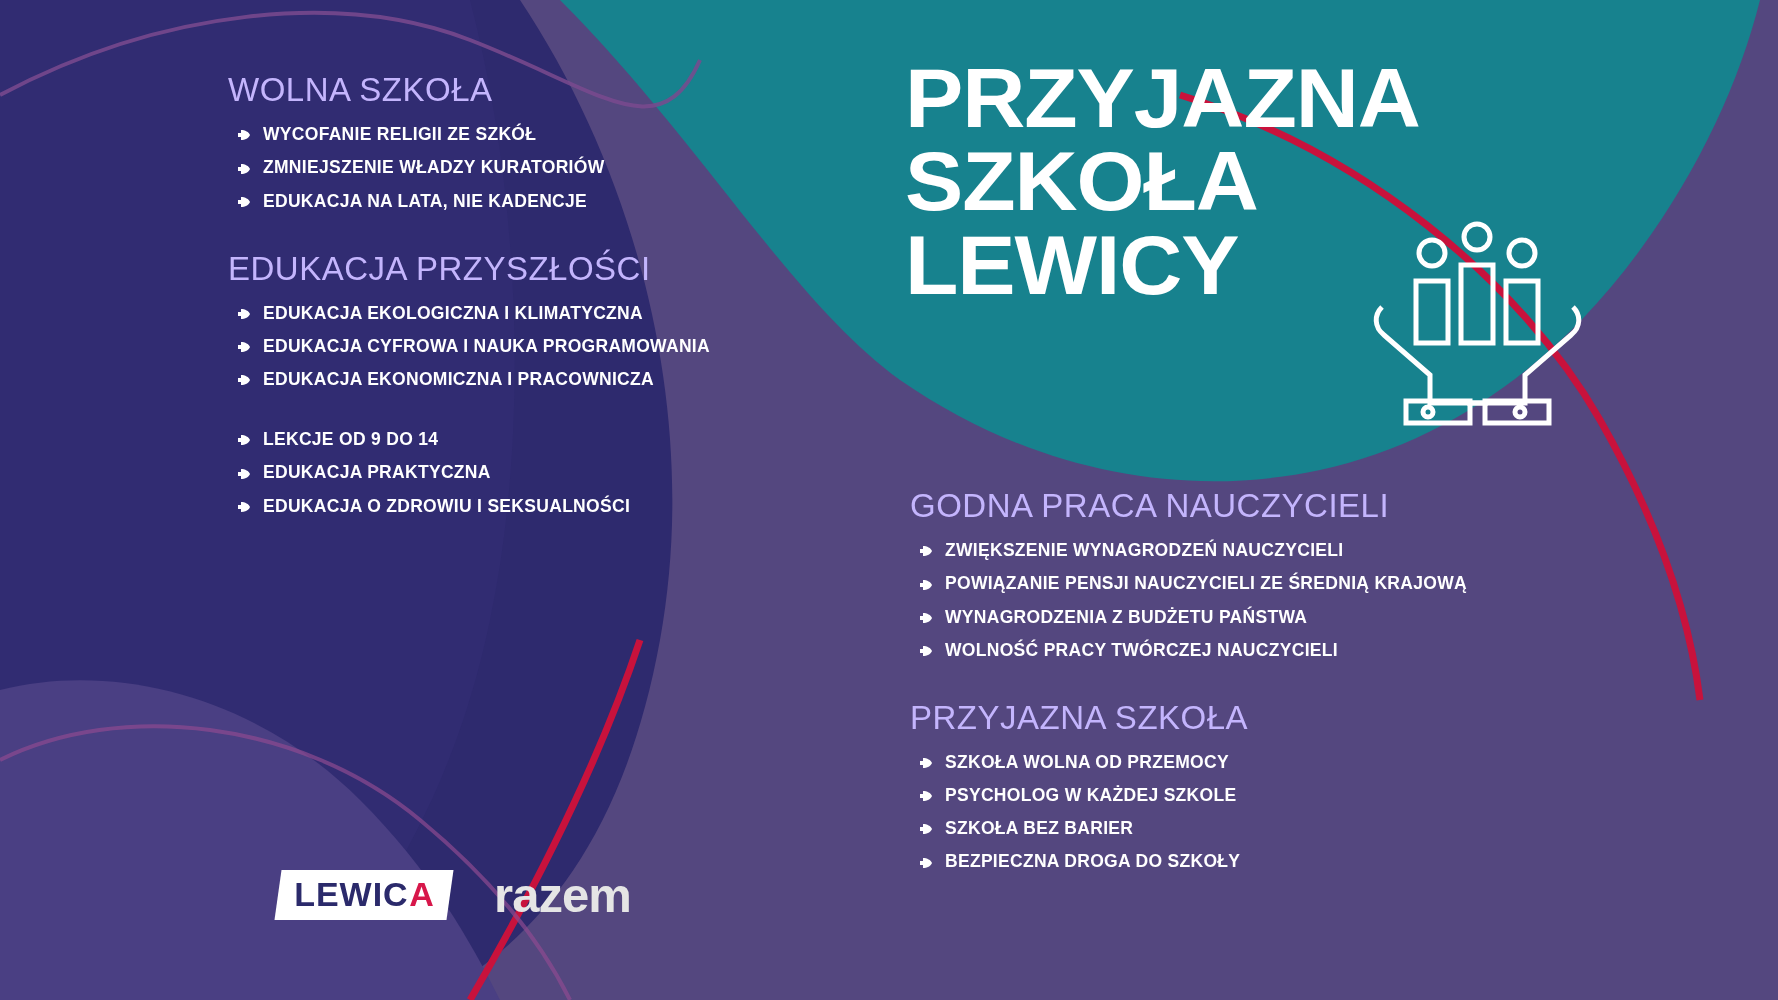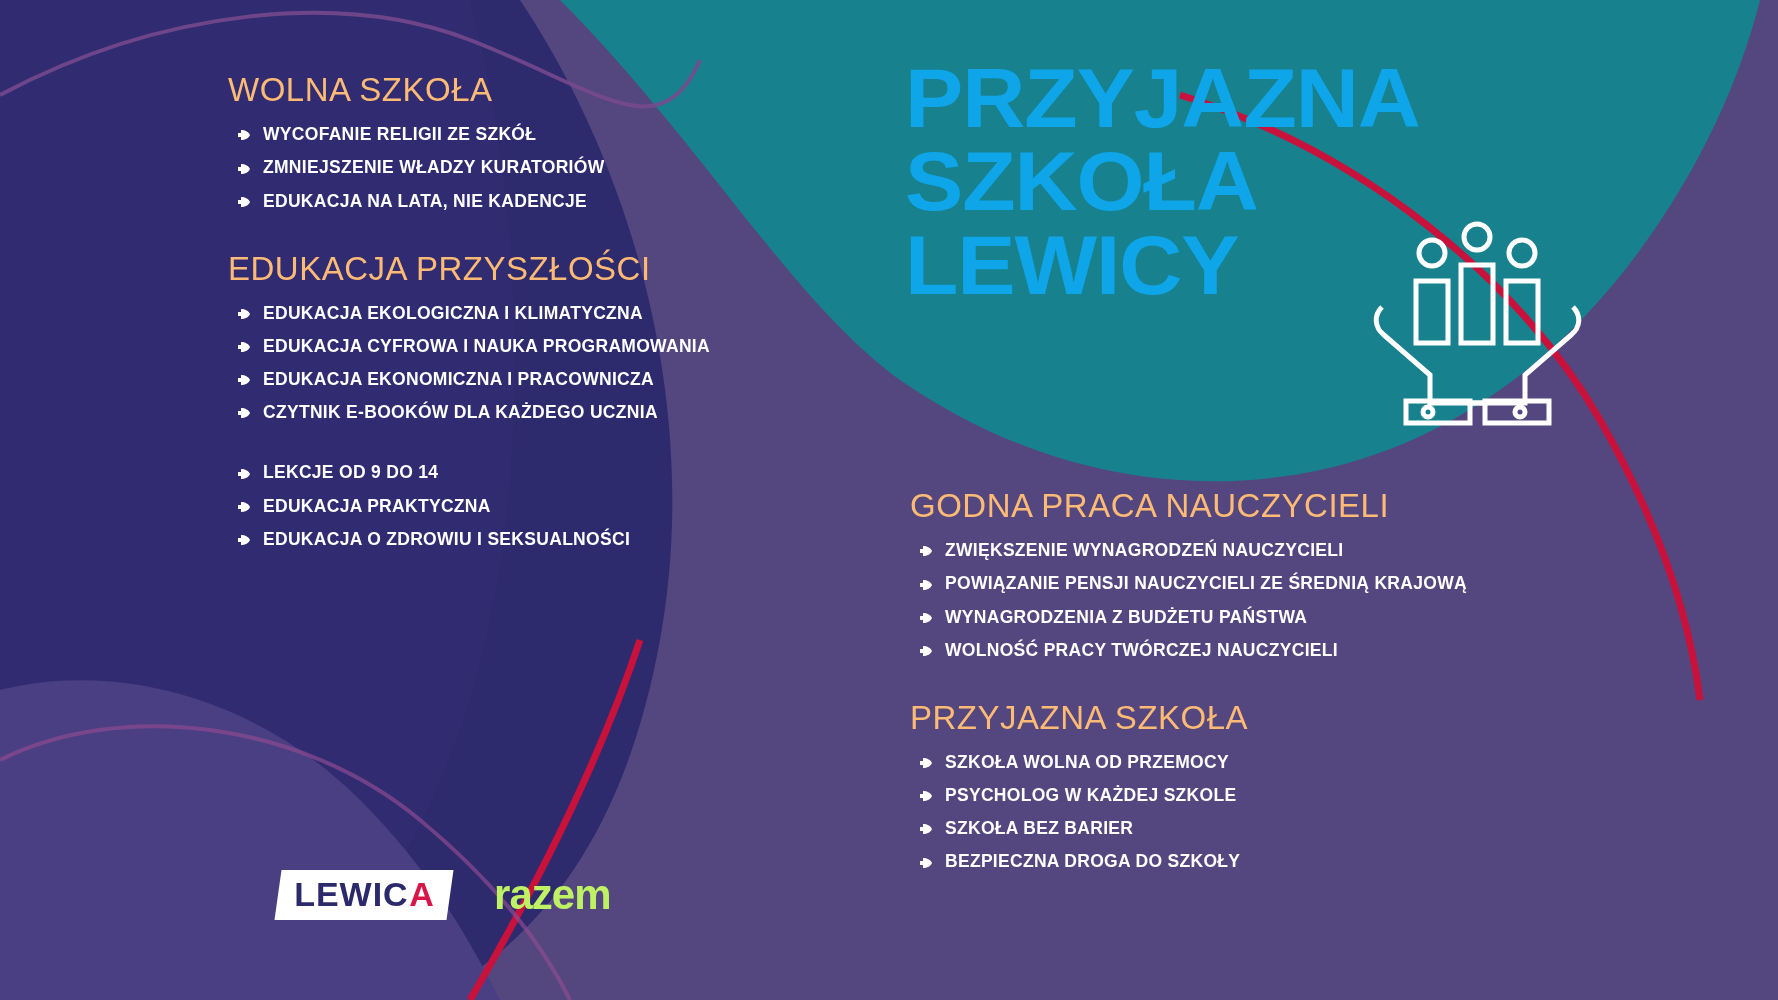--- a/index.html
+++ b/index.html
@@ -39,21 +39,21 @@
   .col-left  { left: 228px; top: 72px;  width: 620px; }
   .col-right { left: 910px; top: 430px; width: 700px; }
 
   .section { margin-bottom: 40px; }
   .section:last-child { margin-bottom: 0; }
 
   .section-title {
     font-size: 33px;
     font-weight: 400;
     letter-spacing: 0.5px;
-    color: #fdba74;
+    color: #c4b5fd;
     margin-bottom: 16px;
     line-height: 1.1;
     white-space: nowrap;
   }
 
   .bullets { list-style: none; }
 
   .bullet {
     display: flex;
     align-items: flex-end;
@@ -75,21 +75,21 @@
     position: relative;
   }
   .bullet-marker svg { display: block; }
 
   
   .headline {
     position: absolute;
     left: 905px;
     top: 58px;
     z-index: 6;
-    color: #0ea5e9;
+    color: #ffffff;
   }
   .headline-line {
     font-size: 84px;
     font-weight: bold;
     letter-spacing: -1px;
     line-height: 0.97;
     text-transform: uppercase;
     white-space: nowrap;
     transform: scaleX(1.04);
     transform-origin: left center;
@@ -122,22 +122,22 @@
     font-weight: bold;
     font-size: 34px;
     letter-spacing: 1px;
     padding: 7px 16px 9px 16px;
     transform: skewX(-8deg);
     line-height: 1;
   }
   .logo-lewica span { display: inline-block; transform: skewX(8deg); }
   .logo-lewica .accent { color: #d7174a; }
   .logo-razem {
-    color: #bef264;
-    font-size: 42px;
+    color: #e5e5e5;
+    font-size: 49px;
     font-weight: bold;
     margin-left: 44px;
     line-height: 1;
     letter-spacing: -1px;
   }
 </style>
 </head>
 <body>
 
 <div id="poster">
@@ -248,28 +248,20 @@
             <span>EDUKACJA CYFROWA I NAUKA PROGRAMOWANIA</span>
           </li>
           <li class="bullet">
             <span class="bullet-marker">
               <svg viewBox="0 0 24 18" width="24" height="18">
                   <path d="M2,9 h11 M13,4 c4,0 8,2 9,5 c-1,3 -5,5 -9,5 v-3 h-3 v-4 h3 z" fill="#ffffff" stroke="none"></path>
                 </svg>
             </span>
             <span>EDUKACJA EKONOMICZNA I PRACOWNICZA</span>
           </li>
-          <li class="bullet">
-            <span class="bullet-marker">
-              <svg viewBox="0 0 24 18" width="24" height="18">
-                  <path d="M2,9 h11 M13,4 c4,0 8,2 9,5 c-1,3 -5,5 -9,5 v-3 h-3 v-4 h3 z" fill="#ffffff" stroke="none"></path>
-                </svg>
-            </span>
-            <span>CZYTNIK E-BOOKÓW DLA KAŻDEGO UCZNIA</span>
-          </li>
         </ul>
       </div>
 
       <div class="section">
         <ul class="bullets">
           <li class="bullet">
             <span class="bullet-marker">
               <svg viewBox="0 0 24 18" width="24" height="18">
                   <path d="M2,9 h11 M13,4 c4,0 8,2 9,5 c-1,3 -5,5 -9,5 v-3 h-3 v-4 h3 z" fill="#ffffff" stroke="none"></path>
                 </svg>

